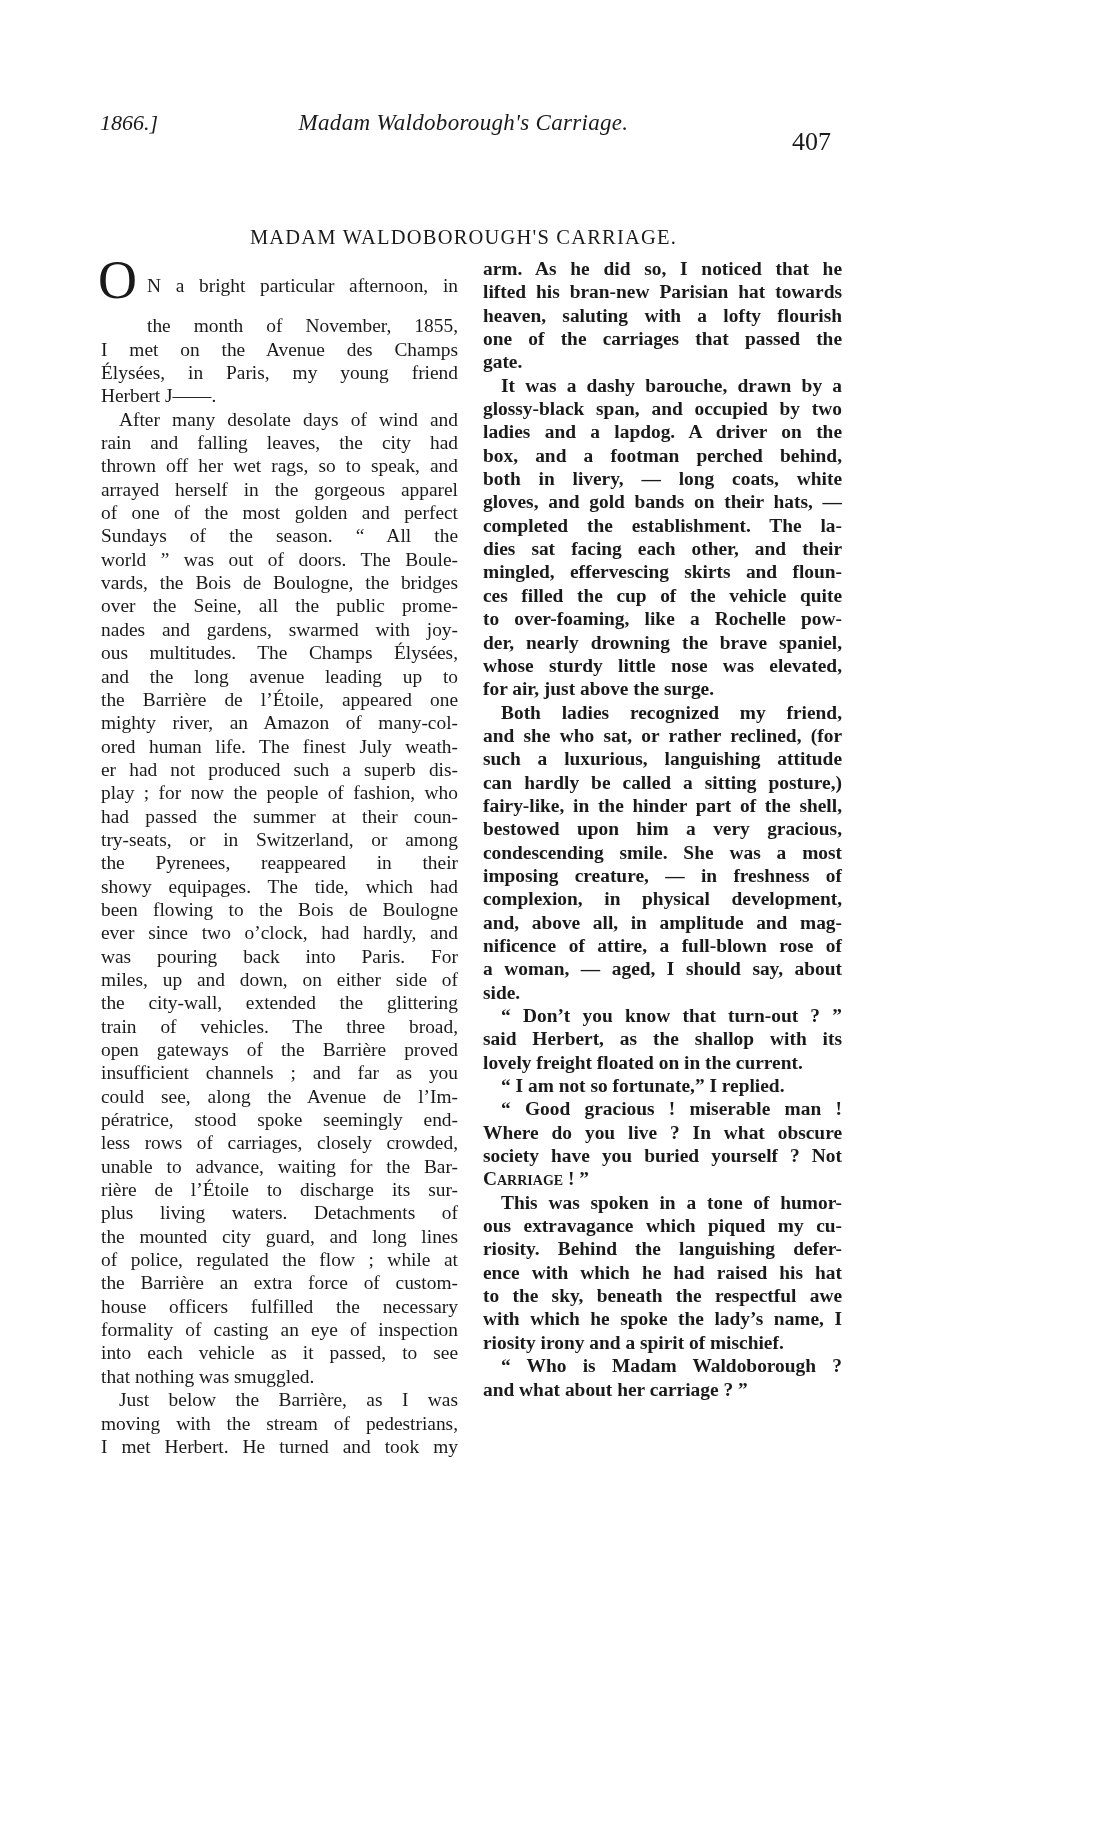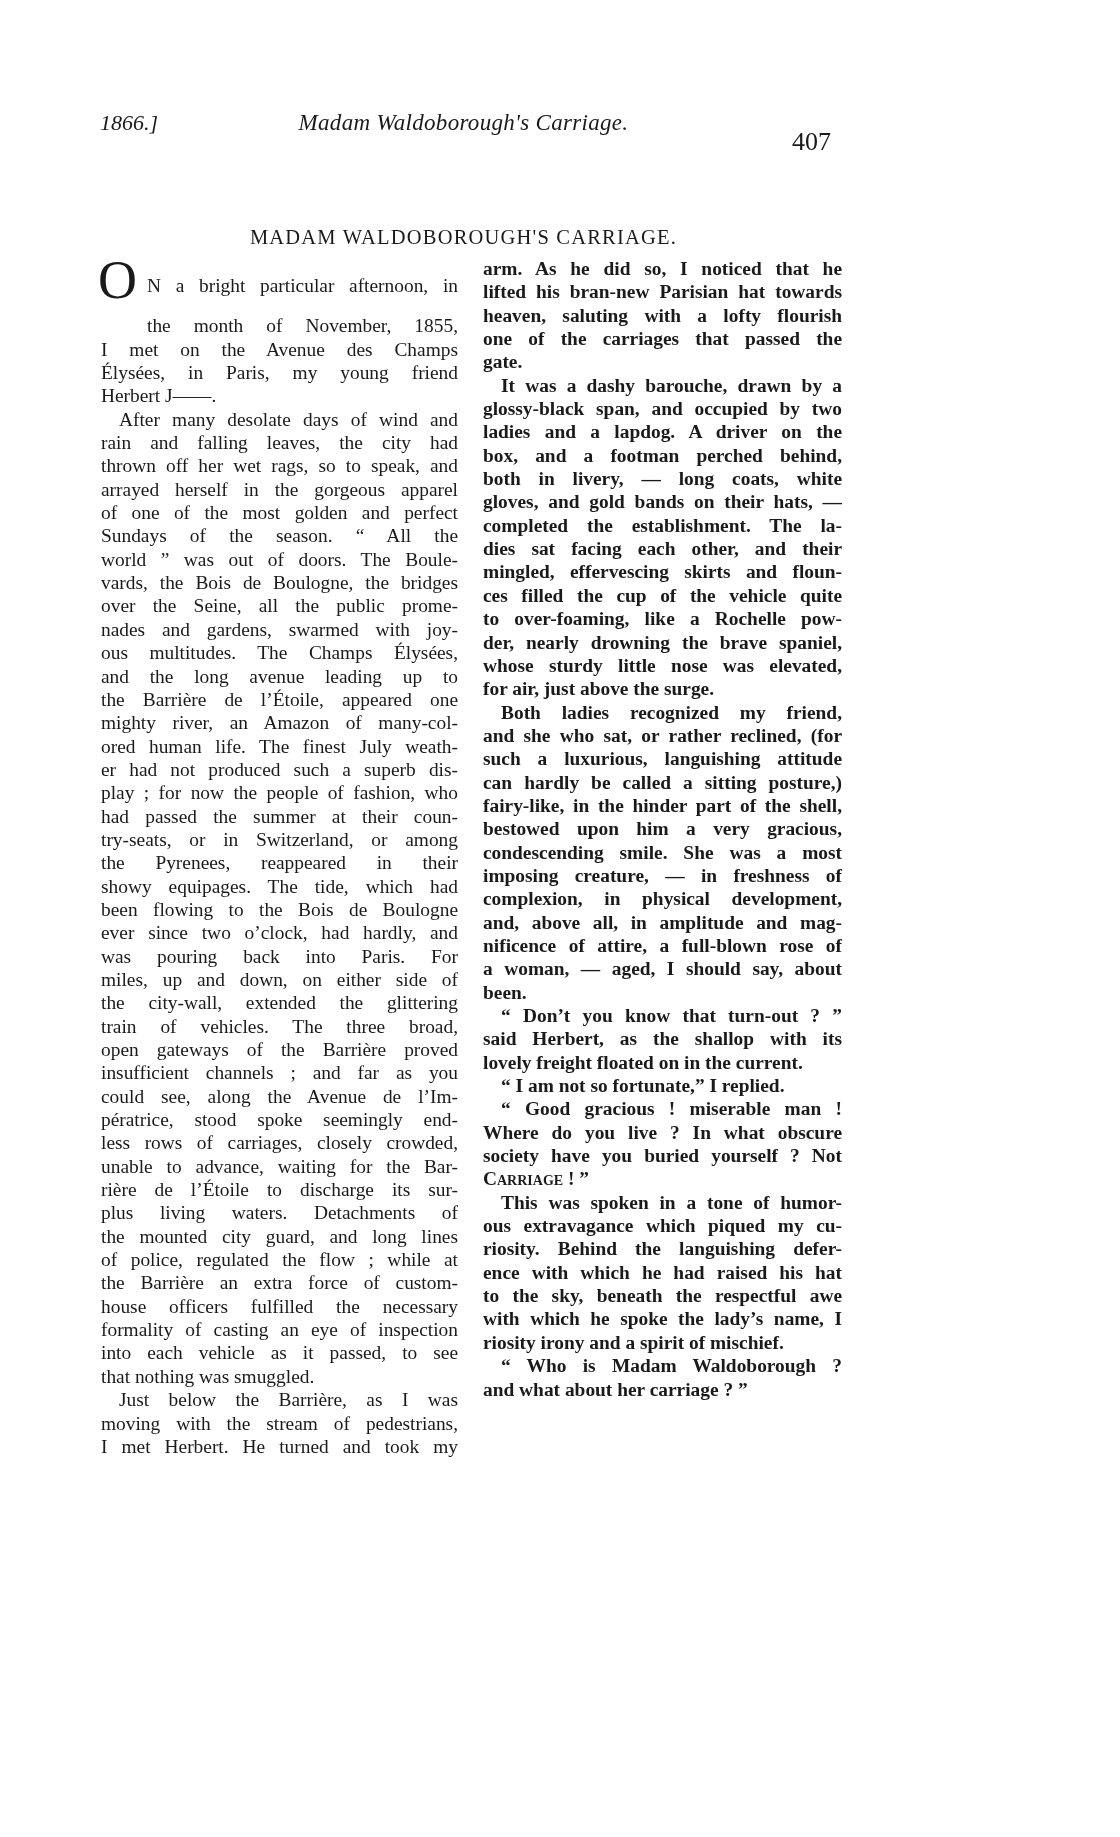--- a/index.html
+++ b/index.html
@@ -109,21 +109,21 @@
     <span class="line">such a luxurious, languishing attitude</span>
     <span class="line">can hardly be called a sitting posture,)</span>
     <span class="line">fairy-like, in the hinder part of the shell,</span>
     <span class="line">bestowed upon him a very gracious,</span>
     <span class="line">condescending smile. She was a most</span>
     <span class="line">imposing creature, — in freshness of</span>
     <span class="line">complexion, in physical development,</span>
     <span class="line">and, above all, in amplitude and mag-</span>
     <span class="line">nificence of attire, a full-blown rose of</span>
     <span class="line">a woman, — aged, I should say, about</span>
-    <span class="line last">been.</span>
+    <span class="line last">side.</span>
     <span class="line indent">“ Don’t you know that turn-out ? ”</span>
     <span class="line">said Herbert, as the shallop with its</span>
     <span class="line last">lovely freight floated on in the current.</span>
     <span class="line indent last">“ I am not so fortunate,” I replied.</span>
     <span class="line indent">“ Good gracious ! miserable man !</span>
     <span class="line">Where do you live ? In what obscure</span>
     <span class="line">society have you buried yourself ? Not</span>
     <span class="line last sc">Carriage ! ”</span>
     <span class="line indent">This was spoken in a tone of humor-</span>
     <span class="line">ous extravagance which piqued my cu-</span>

